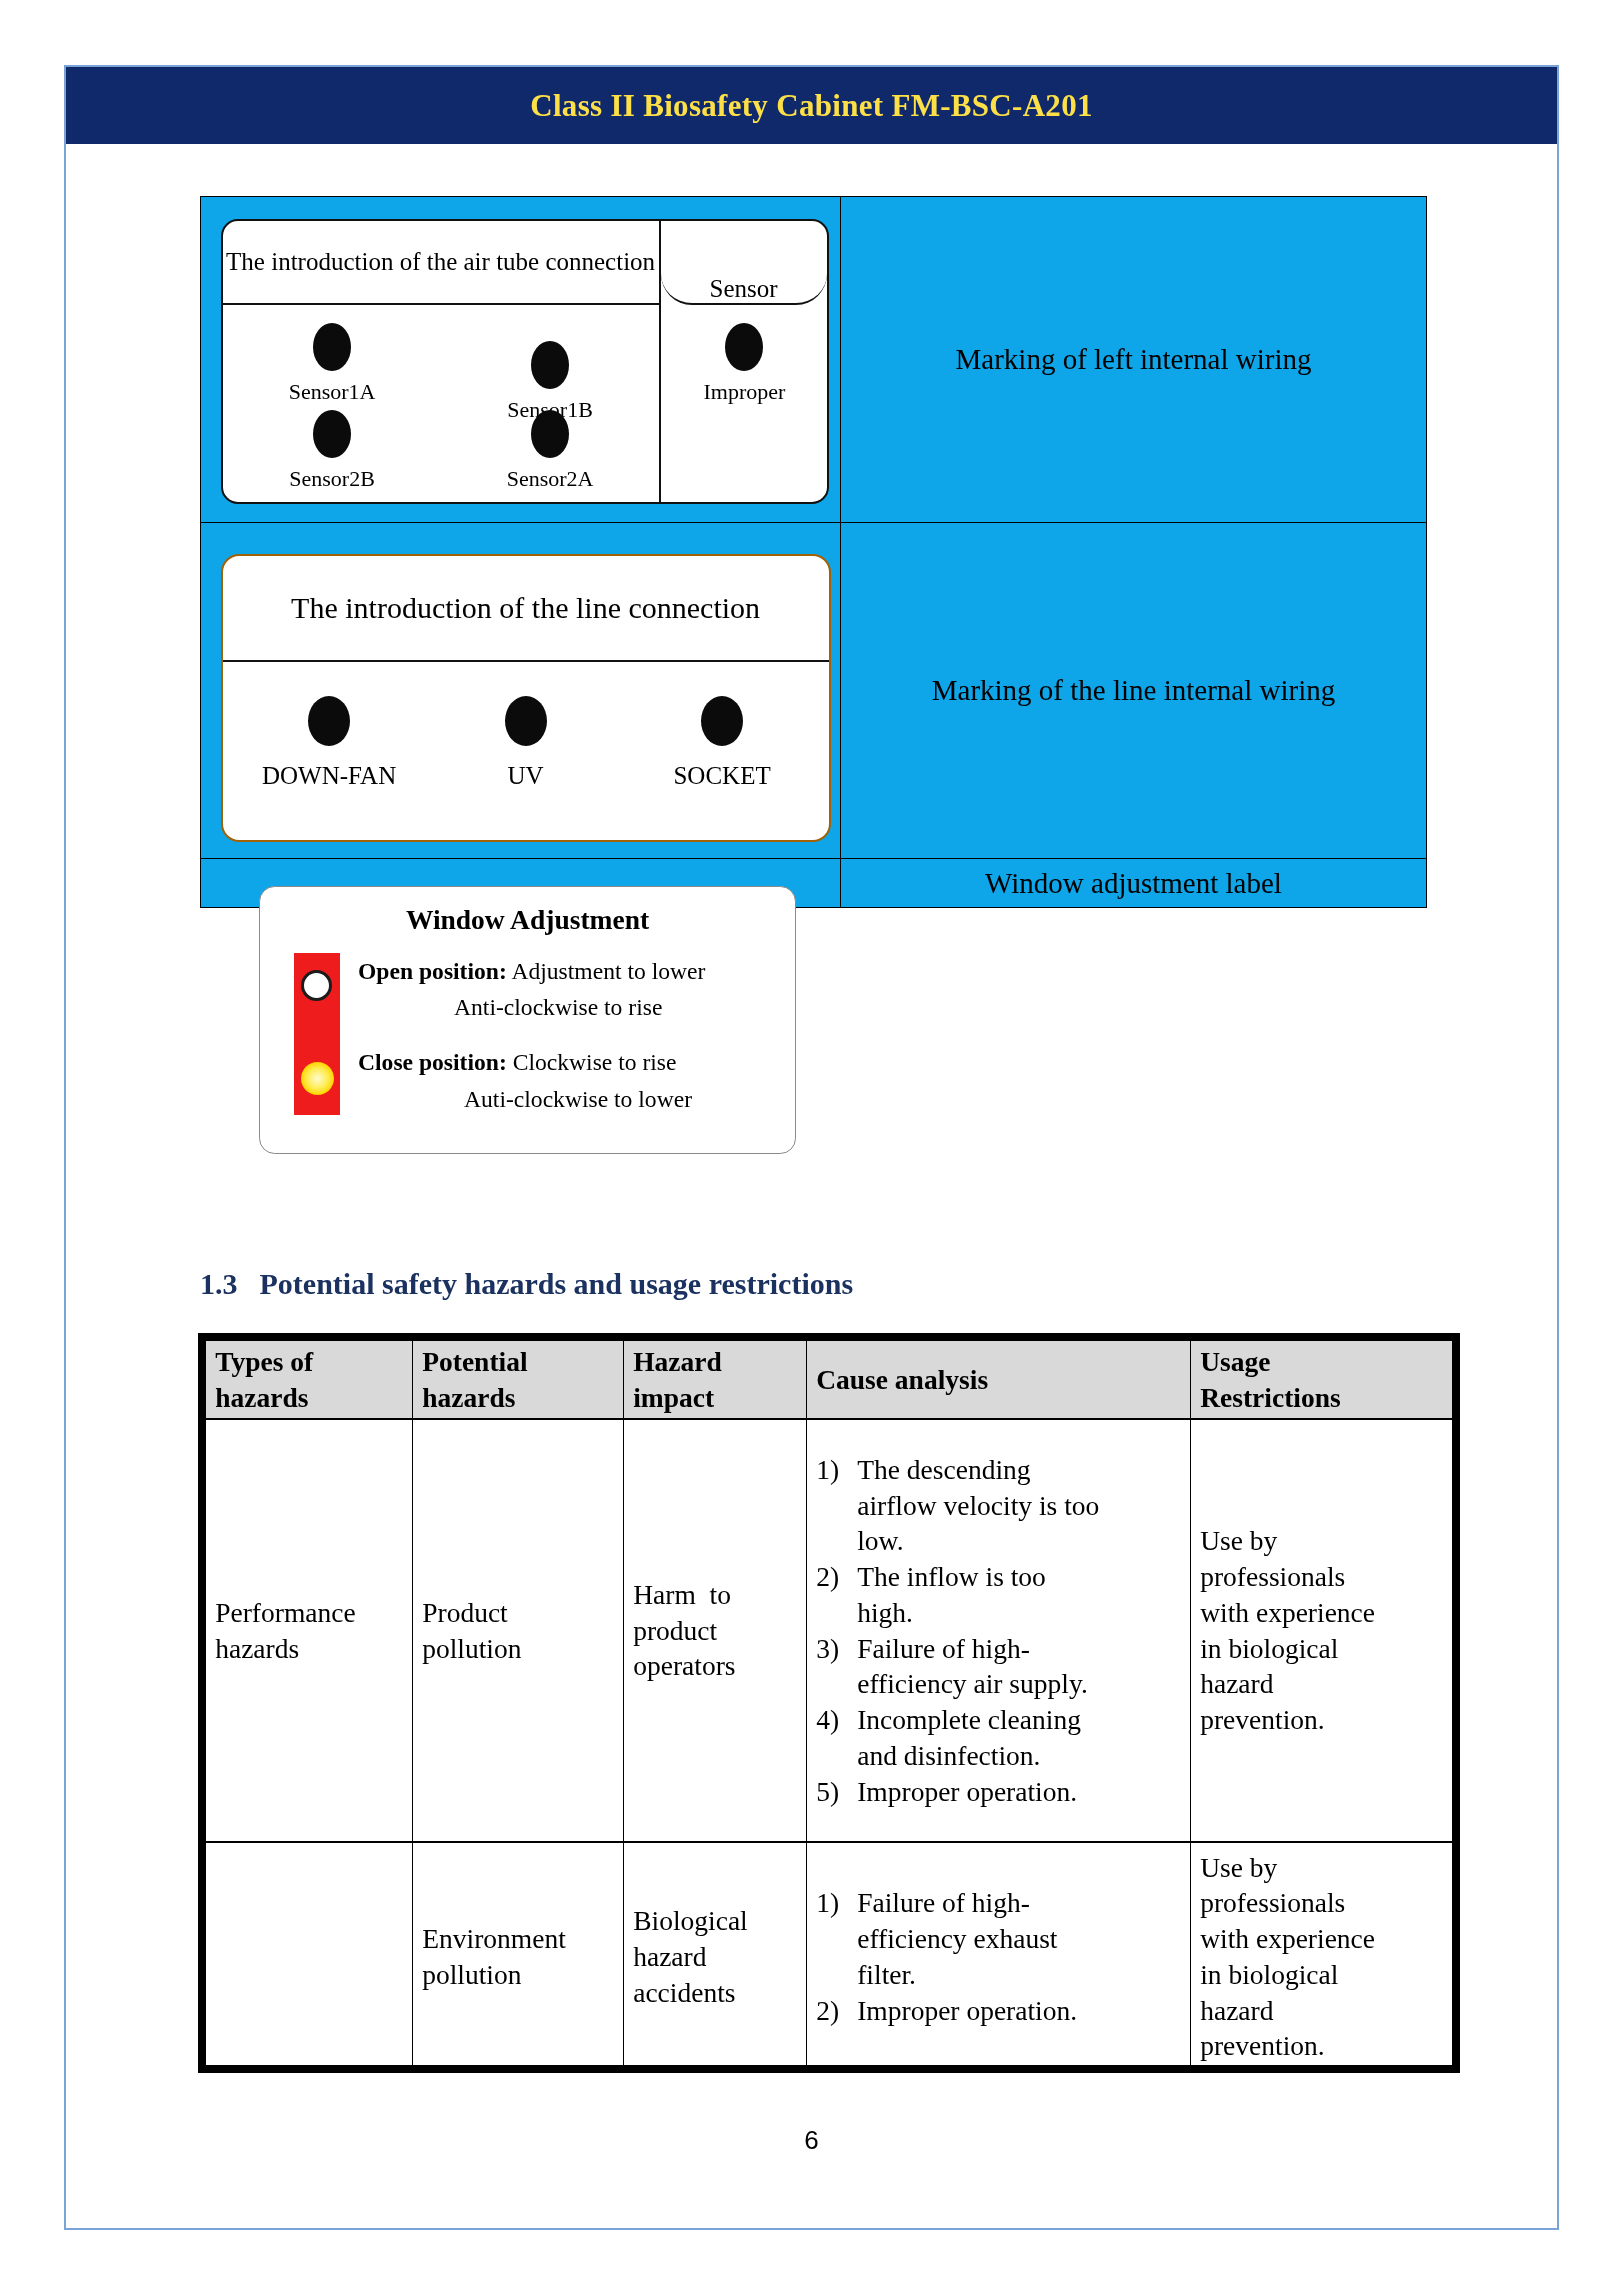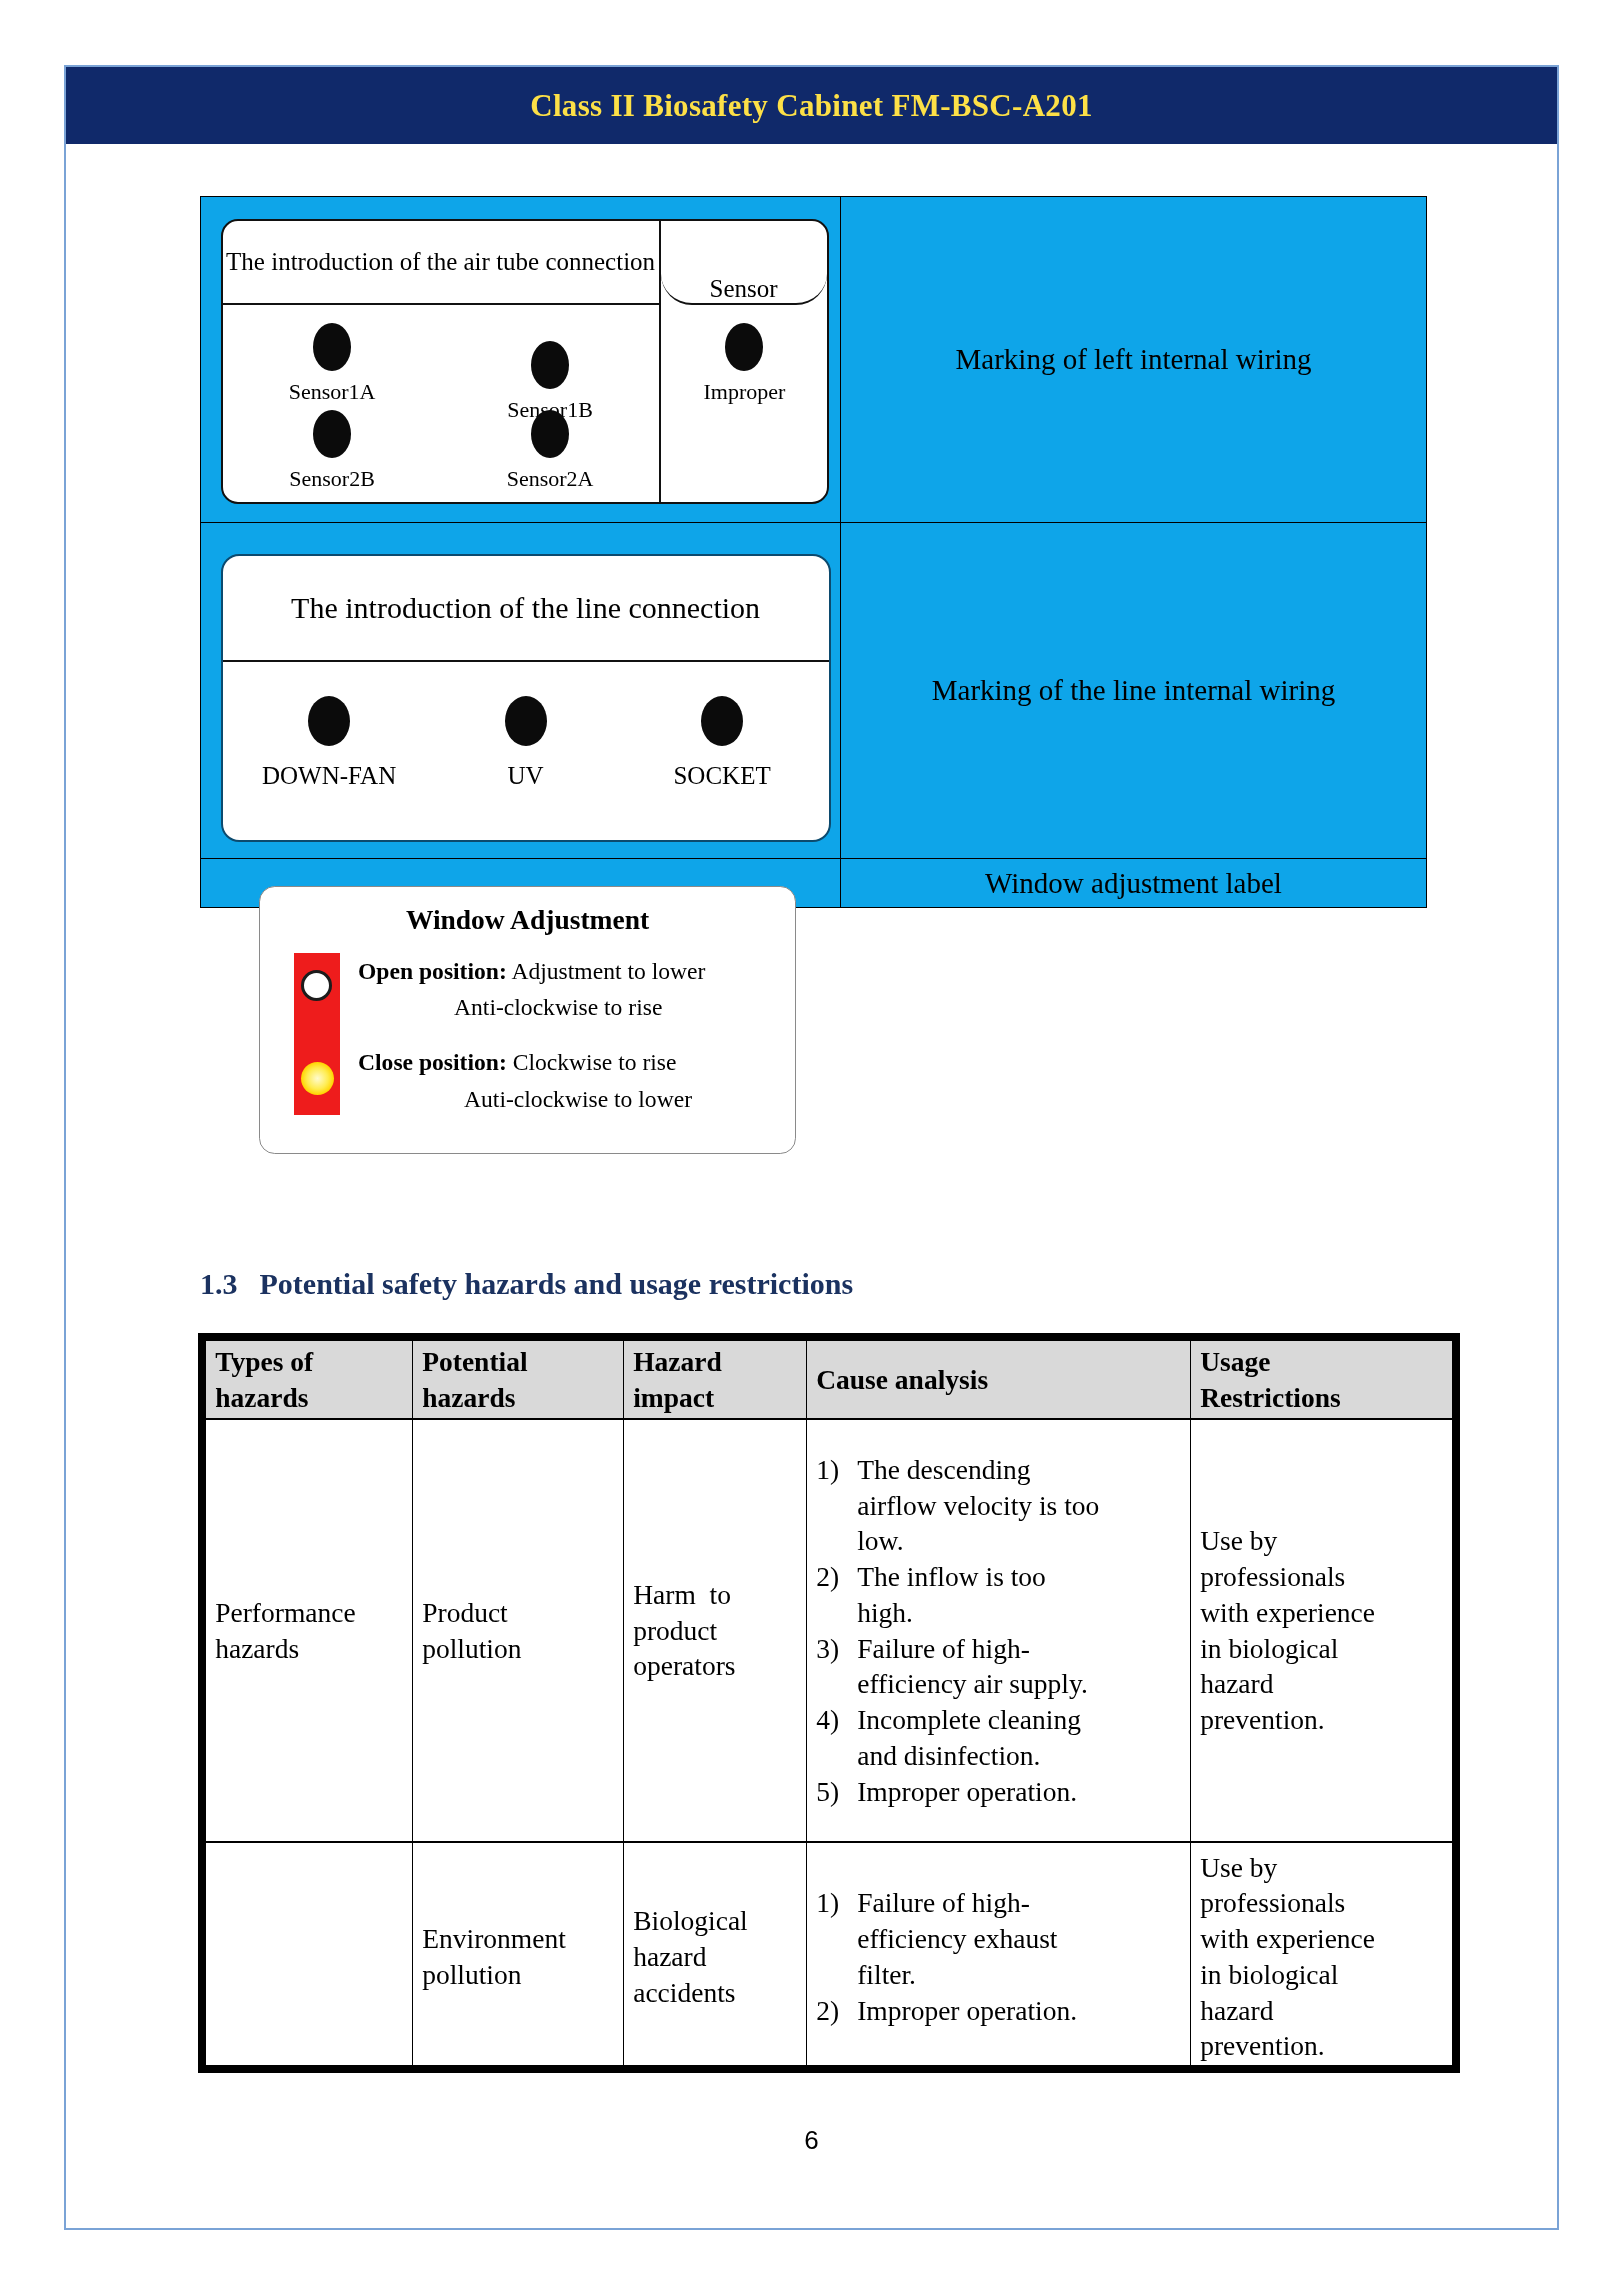--- a/index.html
+++ b/index.html
@@ -47,21 +47,21 @@
   .dot{width:38px;height:48px;background:#0b0b0b;border-radius:50%;}
   .dot-label{font-size:22px;margin-top:7.9px;white-space:nowrap;}
   .g-s1a{left:44px;top:18.3px;}
   .g-s1b{left:262px;top:36px;}
   .g-hum{left:18.3px;top:18.3px;}
   .g-s2b{left:44px;top:105px;}
   .g-s2a{left:262px;top:105px;}
   
   .fig2{
     position:absolute;left:19.6px;top:31px;width:610px;height:288px;
-    border:2px solid #0c4a6e;border-radius:18.3px;box-sizing:border-box;
+    border:2px solid #a16207;border-radius:18.3px;box-sizing:border-box;
     display:flex;flex-direction:column;overflow:hidden;background:#fff;
   }
   .fig2 .f2head{height:104px;border-bottom:2px solid #111;display:flex;align-items:center;justify-content:center;}
   .fig2 .f2title{font-size:30px;}
   .fig2 .f2body{flex:1;display:flex;justify-content:space-between;padding:34px 51px 0 51px;}
   .fig2 .dot2-group{width:111px;display:flex;flex-direction:column;align-items:center;}
   .fig2 .dot2{width:42px;height:50px;background:#0b0b0b;border-radius:50%;}
   .fig2 .dot2-label{font-size:25px;margin-top:15.7px;white-space:nowrap;}
   
   .fig3{

